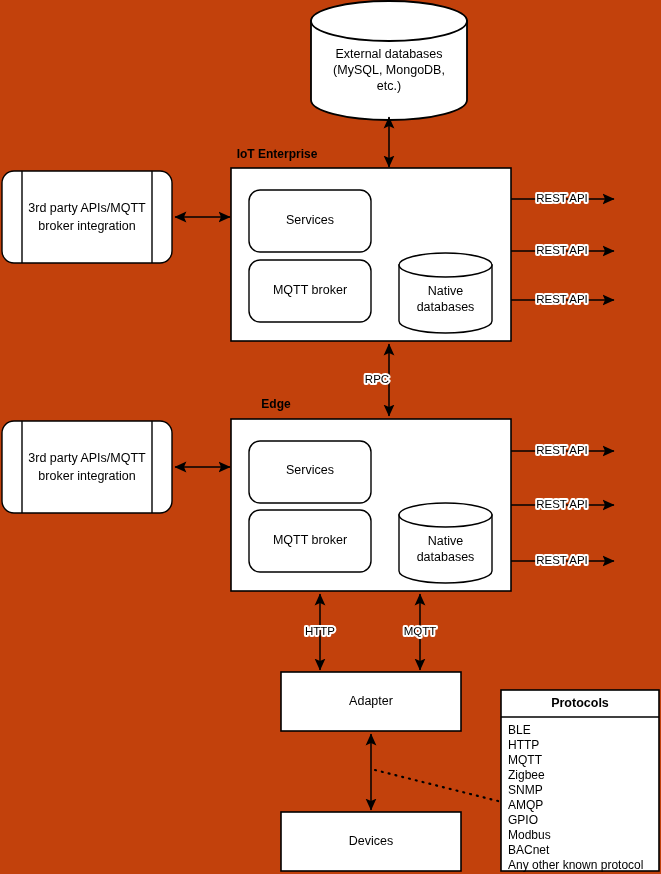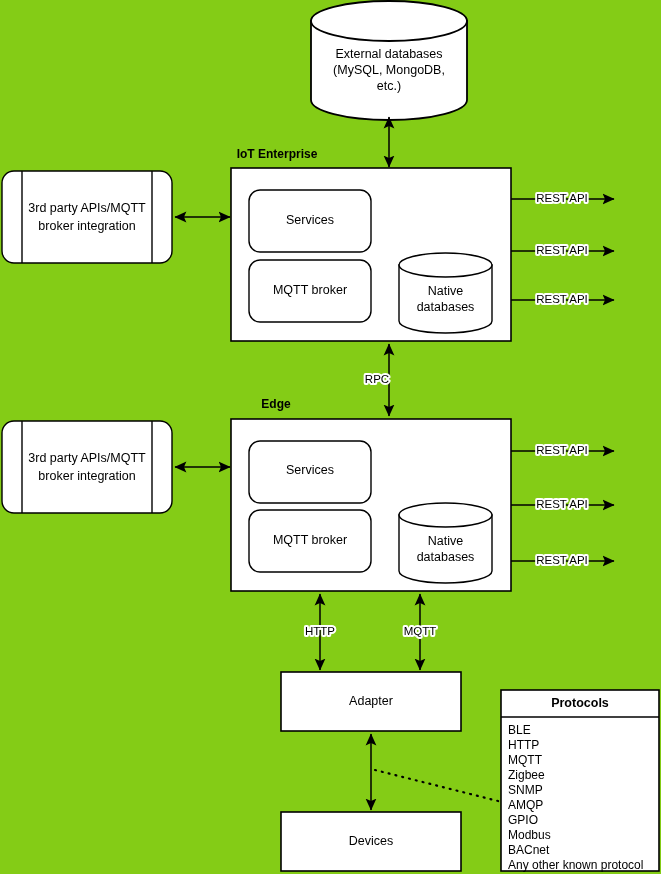--- a/index.html
+++ b/index.html
@@ -4,21 +4,21 @@
 <style>
   html, body {
     margin: 0;
     padding: 0;
     background: #ffffff;
   }
   #canvas {
     position: relative;
     width: 661px;
     height: 874px;
-    background: #84cc16;
+    background: #c2410c;
     font-family: "Liberation Sans", sans-serif;
     overflow: hidden;
   }
   svg#diagram {
     position: absolute;
     top: 0; left: 0;
     width: 661px;
     height: 874px;
   }
   .node-box {

